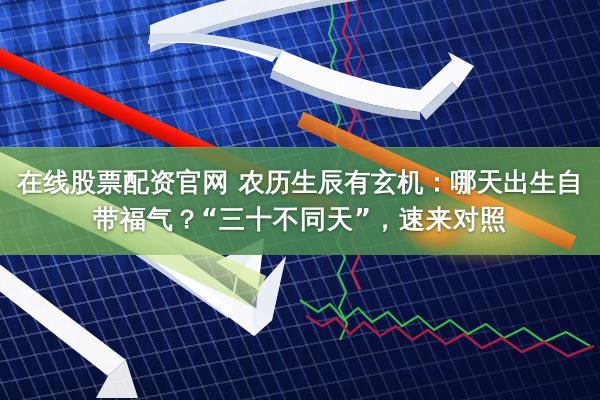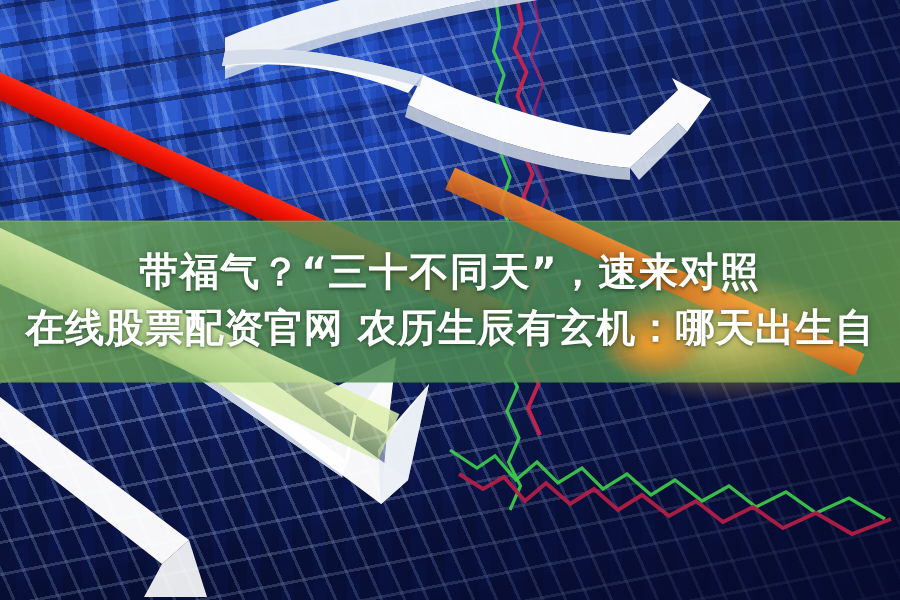--- a/index.html
+++ b/index.html
@@ -325,17 +325,17 @@
   </svg>
 
   <div class="title-band">
     <div class="band-lightpath"></div>
     <div class="band-orangepath"></div>
     <div class="band-glow"></div>
     <div class="band-glow2"></div>
   </div>
 
   <div class="title-text">
+    <div class="title-line l1">在线股票配资官网 农历生辰有玄机：哪天出生自</div>
     <div class="title-line l2">带福气？“三十不同天”，速来对照</div>
-    <div class="title-line l1">在线股票配资官网 农历生辰有玄机：哪天出生自</div>
   </div>
 
 </div>
 
 </body></html>

